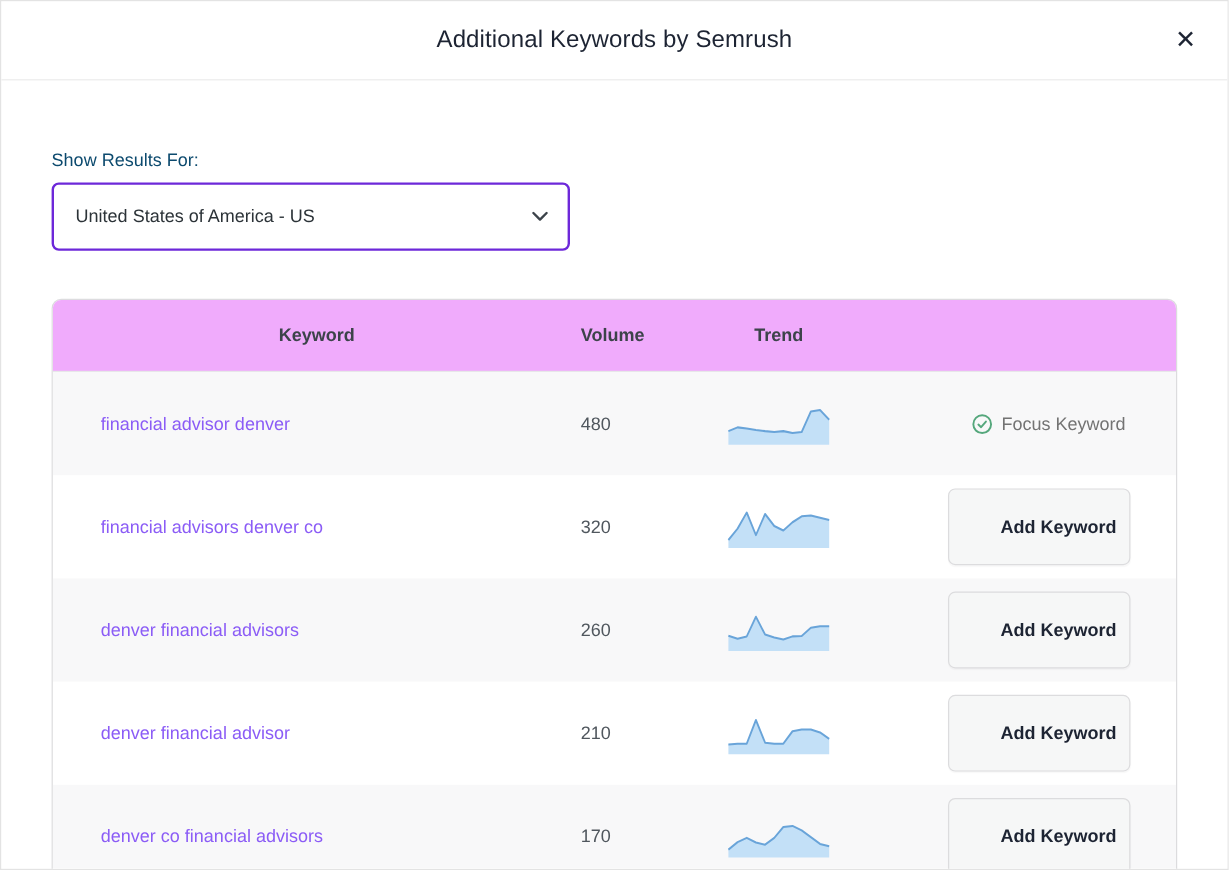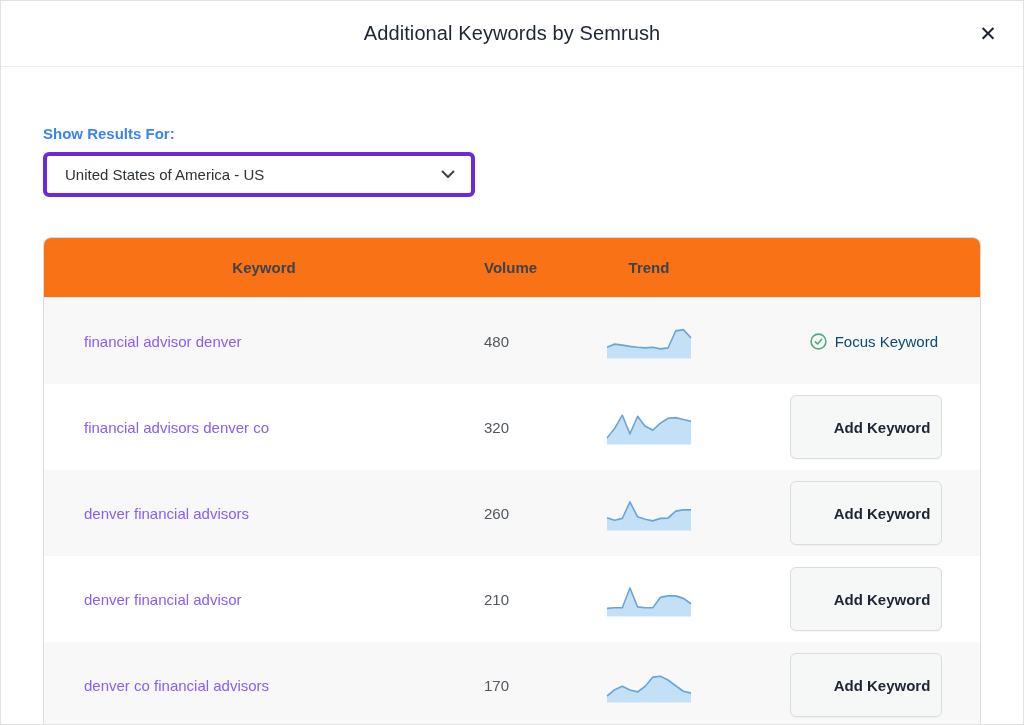--- a/index.html
+++ b/index.html
@@ -41,27 +41,27 @@
     font-size: 21px; line-height: 1;
     color: #1d2433;
     cursor: pointer;
     display: flex; align-items: center; justify-content: center;
   }
   
   .modal-body { padding: 0 42px; }
   .filter-label {
     margin-top: 58px;
     font-size: 15px;
-    font-weight: 700;
-    color: #3b82f6;
+    font-weight: 400;
+    color: #0c4a6e;
   }
   .select-box {
     margin-top: 10px;
-    width: 432px; height: 45px;
-    border: 4px solid #6d28d9;
+    width: 432px; height: 57px;
+    border: 2px solid #6d28d9;
     border-radius: 6px;
     background: #fff;
     display: flex;
     align-items: center;
     justify-content: space-between;
     padding: 0 16px 0 18px;
     font-size: 15px;
     color: #2c3338;
     cursor: pointer;
   }
@@ -71,21 +71,21 @@
     margin-top: 40px;
     border: 1px solid #dcdcde;
     border-radius: 8px;
     overflow: hidden;
     background: #fff;
   }
   .t-head {
     display: flex;
     align-items: center;
     height: 60px;
-    background: #f97316;
+    background: #f0abfc;
     border-bottom: 1px solid #e7e7e9;
     font-size: 15px;
     font-weight: 700;
     color: #3c434a;
   }
   .t-row {
     display: flex;
     align-items: center;
     height: 86px;
     font-size: 15px;
@@ -162,21 +162,21 @@
   <div class="t-row">
     <div class="col-keyword">financial advisor denver</div>
     <div class="col-volume">480</div>
     <div class="col-trend">
       <svg class="spark" viewBox="0 0 100 40" preserveAspectRatio="none">
                 <polygon points="0.0,26.6 9.1,23.3 18.2,24.3 27.3,25.6 36.4,26.6 45.5,27.3 54.5,26.6 63.6,28.3 72.7,27.3 81.8,9.4 90.9,8.1 100.0,16.7 100,38.5 0,38.5" fill="#c3e0f7"></polygon>
                 <polyline points="0.0,26.6 9.1,23.3 18.2,24.3 27.3,25.6 36.4,26.6 45.5,27.3 54.5,26.6 63.6,28.3 72.7,27.3 81.8,9.4 90.9,8.1 100.0,16.7" fill="none" stroke="#69a4d9" stroke-width="1.8" stroke-linejoin="round"></polyline>
               </svg>
     </div>
     <div class="col-action">
-      <span class="focus-badge" style="color: #0c4a6e;">
+      <span class="focus-badge" style="color: #737373;">
         <svg width="17" height="17" viewBox="0 0 17 17">
           <circle cx="8.5" cy="8.5" r="7.4" fill="none" stroke-width="1.6" stroke="#55a77c"></circle>
           <path d="M5.3 8.8 L7.6 11 L11.6 6.3" fill="none" stroke-width="1.6" stroke-linecap="round" stroke-linejoin="round" stroke="#55a77c"></path>
         </svg>
         <span>Focus Keyword</span>
       </span>
 
     </div>
   </div>
 

